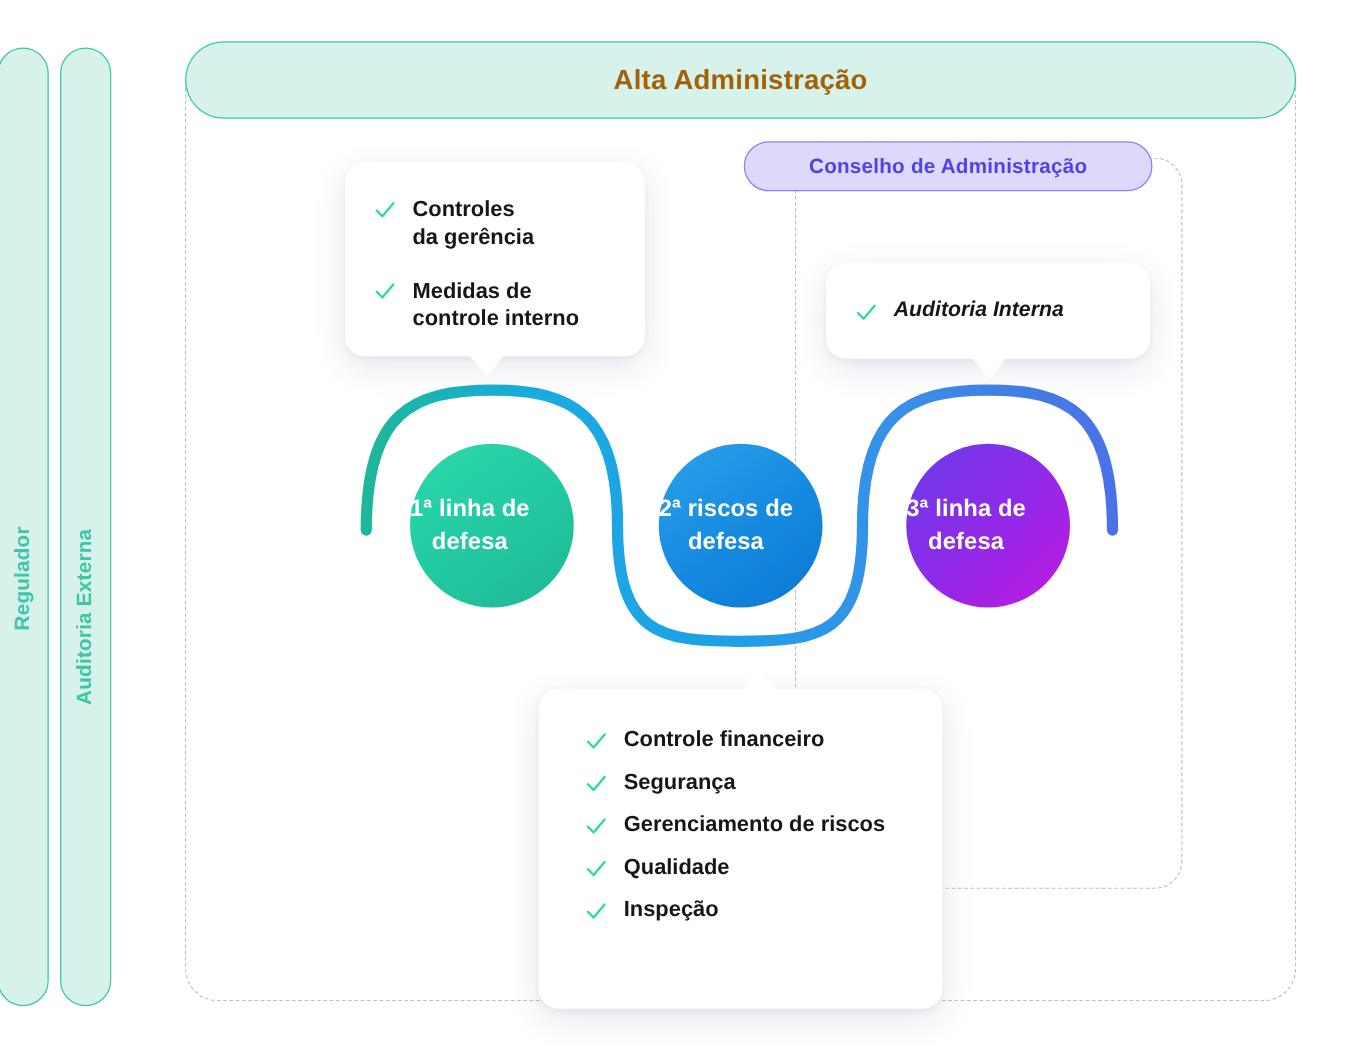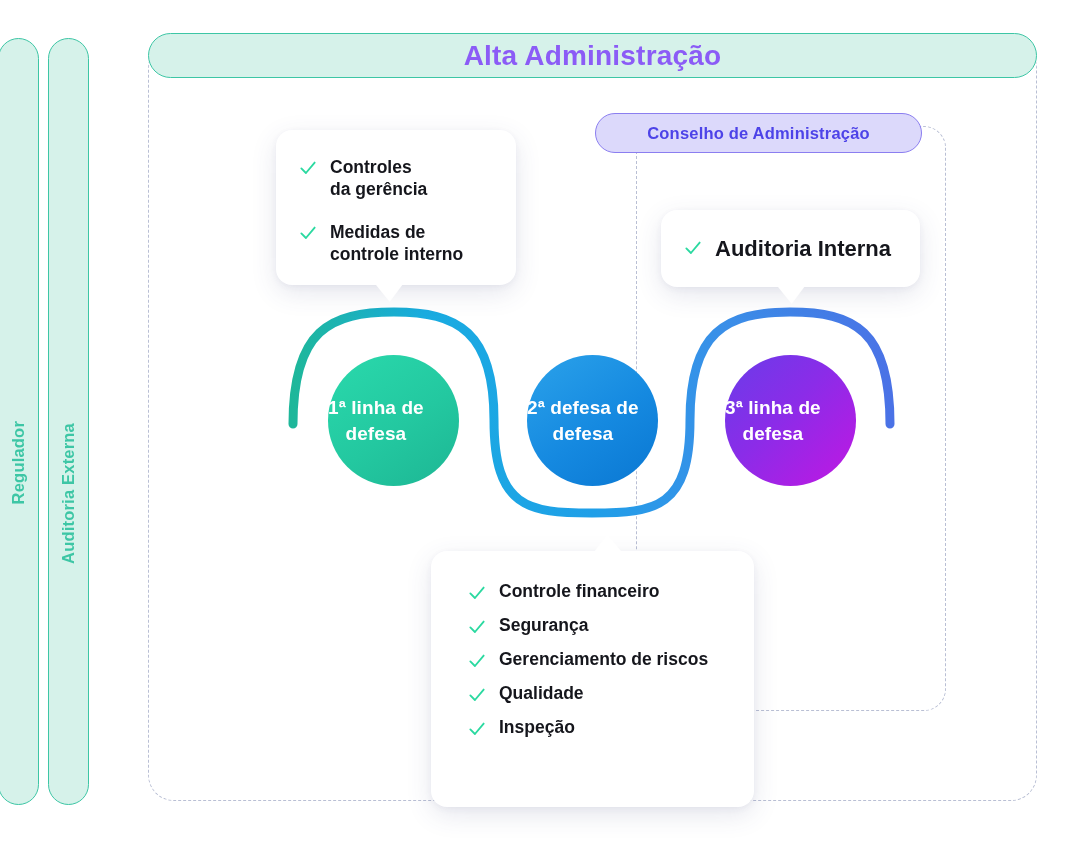--- a/index.html
+++ b/index.html
@@ -79,25 +79,25 @@
     display: flex;
     align-items: center;
     justify-content: center;
     font-weight: 700;
     border-radius: 40px;
   }
   #pill-alta {
     left: 148px;
     top: 33px;
     width: 889px;
-    height: 45px;
+    height: 62px;
     background: #d6f2ea;
     border: 1.6px solid #3dc6a5;
-    color: #8b5cf6;
-    font-size: 28px;
+    color: #a16207;
+    font-size: 22px;
     letter-spacing: .2px;
   }
   #pill-conselho {
     left: 595px;
     top: 113px;
     width: 327px;
     height: 40px;
     background: #dcd9fb;
     border: 1.6px solid #8b7ef0;
     color: #4d43e8;
@@ -189,21 +189,21 @@
   #card-controles .card-item { margin-bottom: 20px; }
   #card-controles .item-text { font-size: 17.5px; line-height: 1.28; }
   #card-controles .tail { left: 96px; }
 
   #card-auditoria {
     left: 661px; top: 210px; width: 259px; height: 77px;
     padding: 0 22px;
     display: flex;
     align-items: center;
   }
-  #card-auditoria .item-text { font-size: 22px; }
+  #card-auditoria .item-text { font-size: 17px; font-style: italic; }
   #card-auditoria .tail { left: 113px; }
 
   #card-pilares {
     left: 431px; top: 551px; width: 323px; height: 256px;
     padding: 30px 38px 0 36px;
   }
   #card-pilares .card-item { margin-bottom: 12px; }
   #card-pilares .item-text { font-size: 17.5px; }
   #card-pilares .tail {
     top: -17px;
@@ -258,21 +258,21 @@
   </svg>
 
   <div class="circle" id="circle-1">
     <div>
       <span>1ª linha de</span><br>
       <span>defesa</span>
     </div>
   </div>
   <div class="circle" id="circle-2">
     <div>
-      <span>2ª defesa de</span><br>
+      <span>2ª riscos de</span><br>
       <span>defesa</span>
     </div>
   </div>
   <div class="circle" id="circle-3">
     <div>
       <span>3ª linha de</span><br>
       <span>defesa</span>
     </div>
   </div>
 

